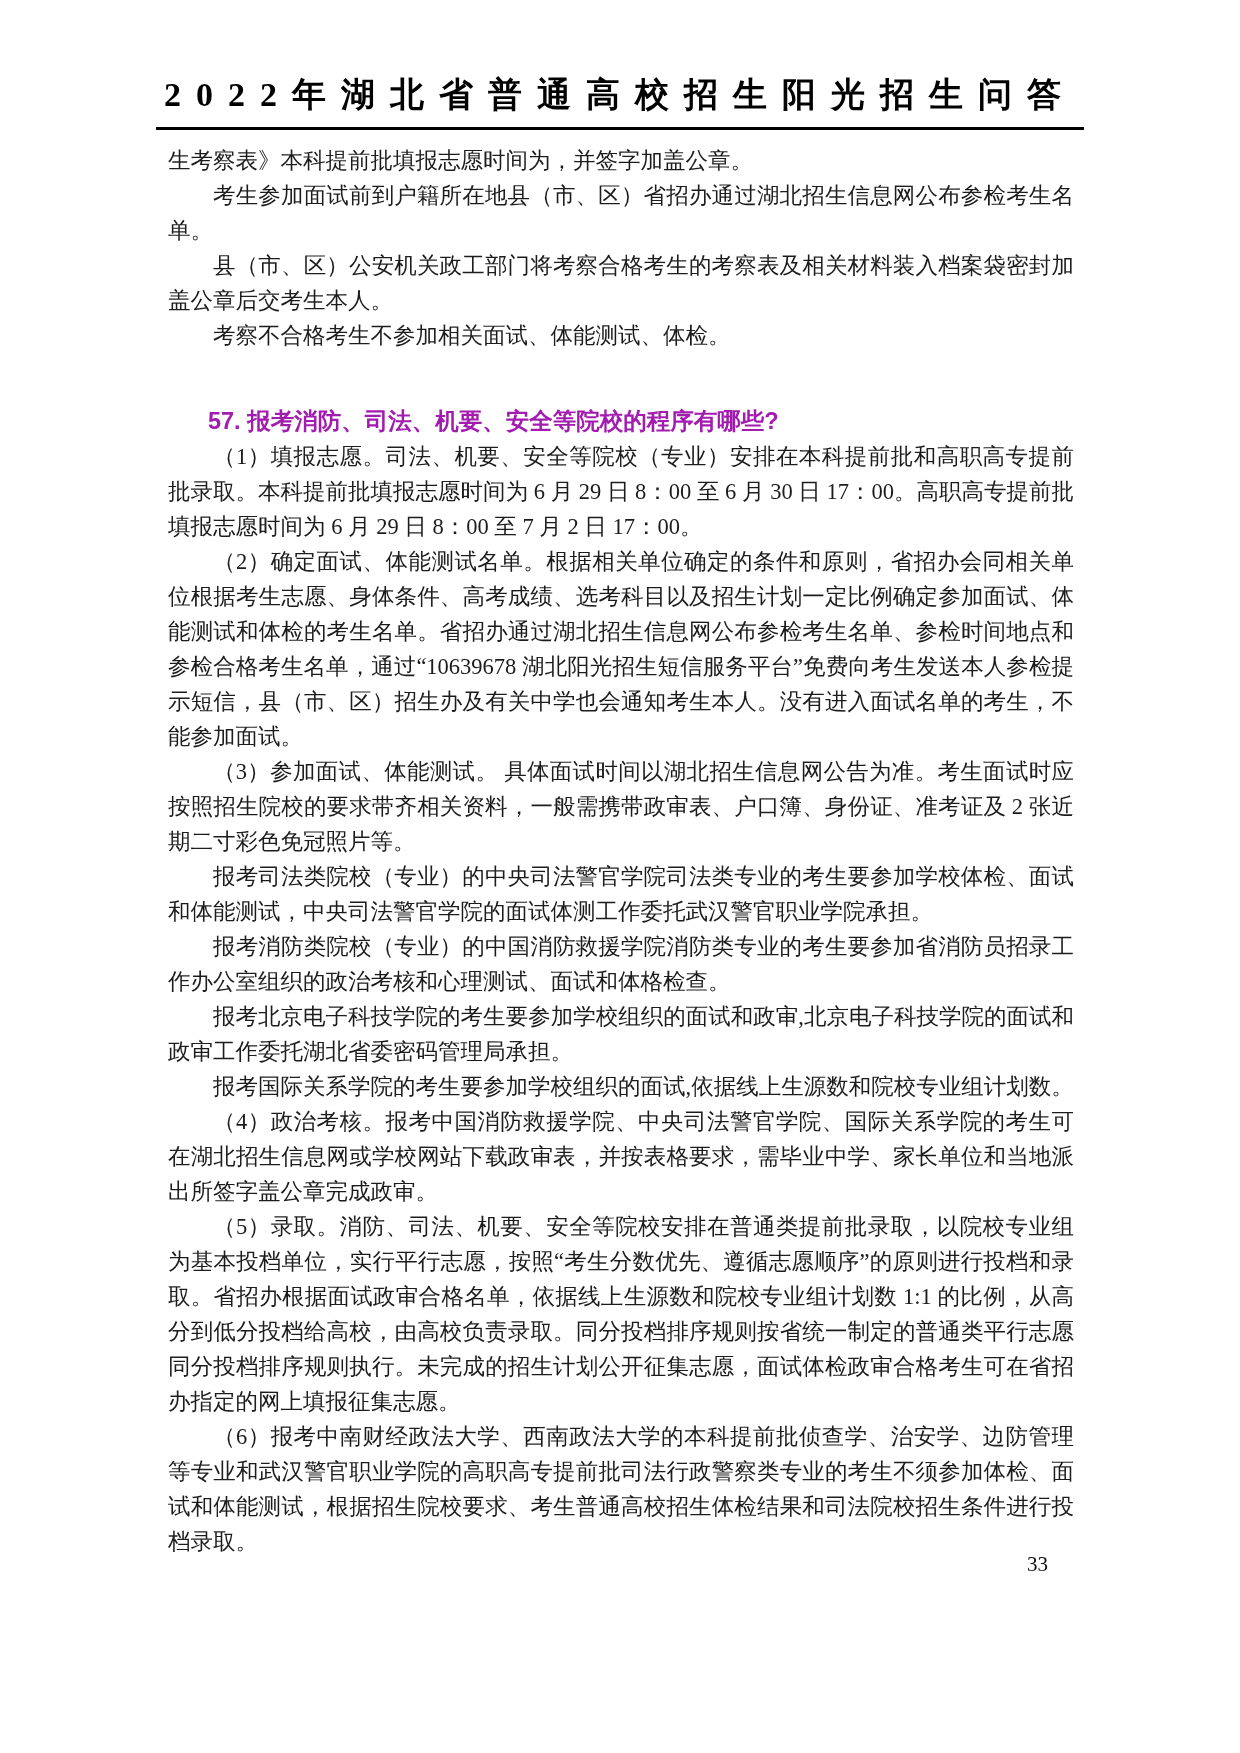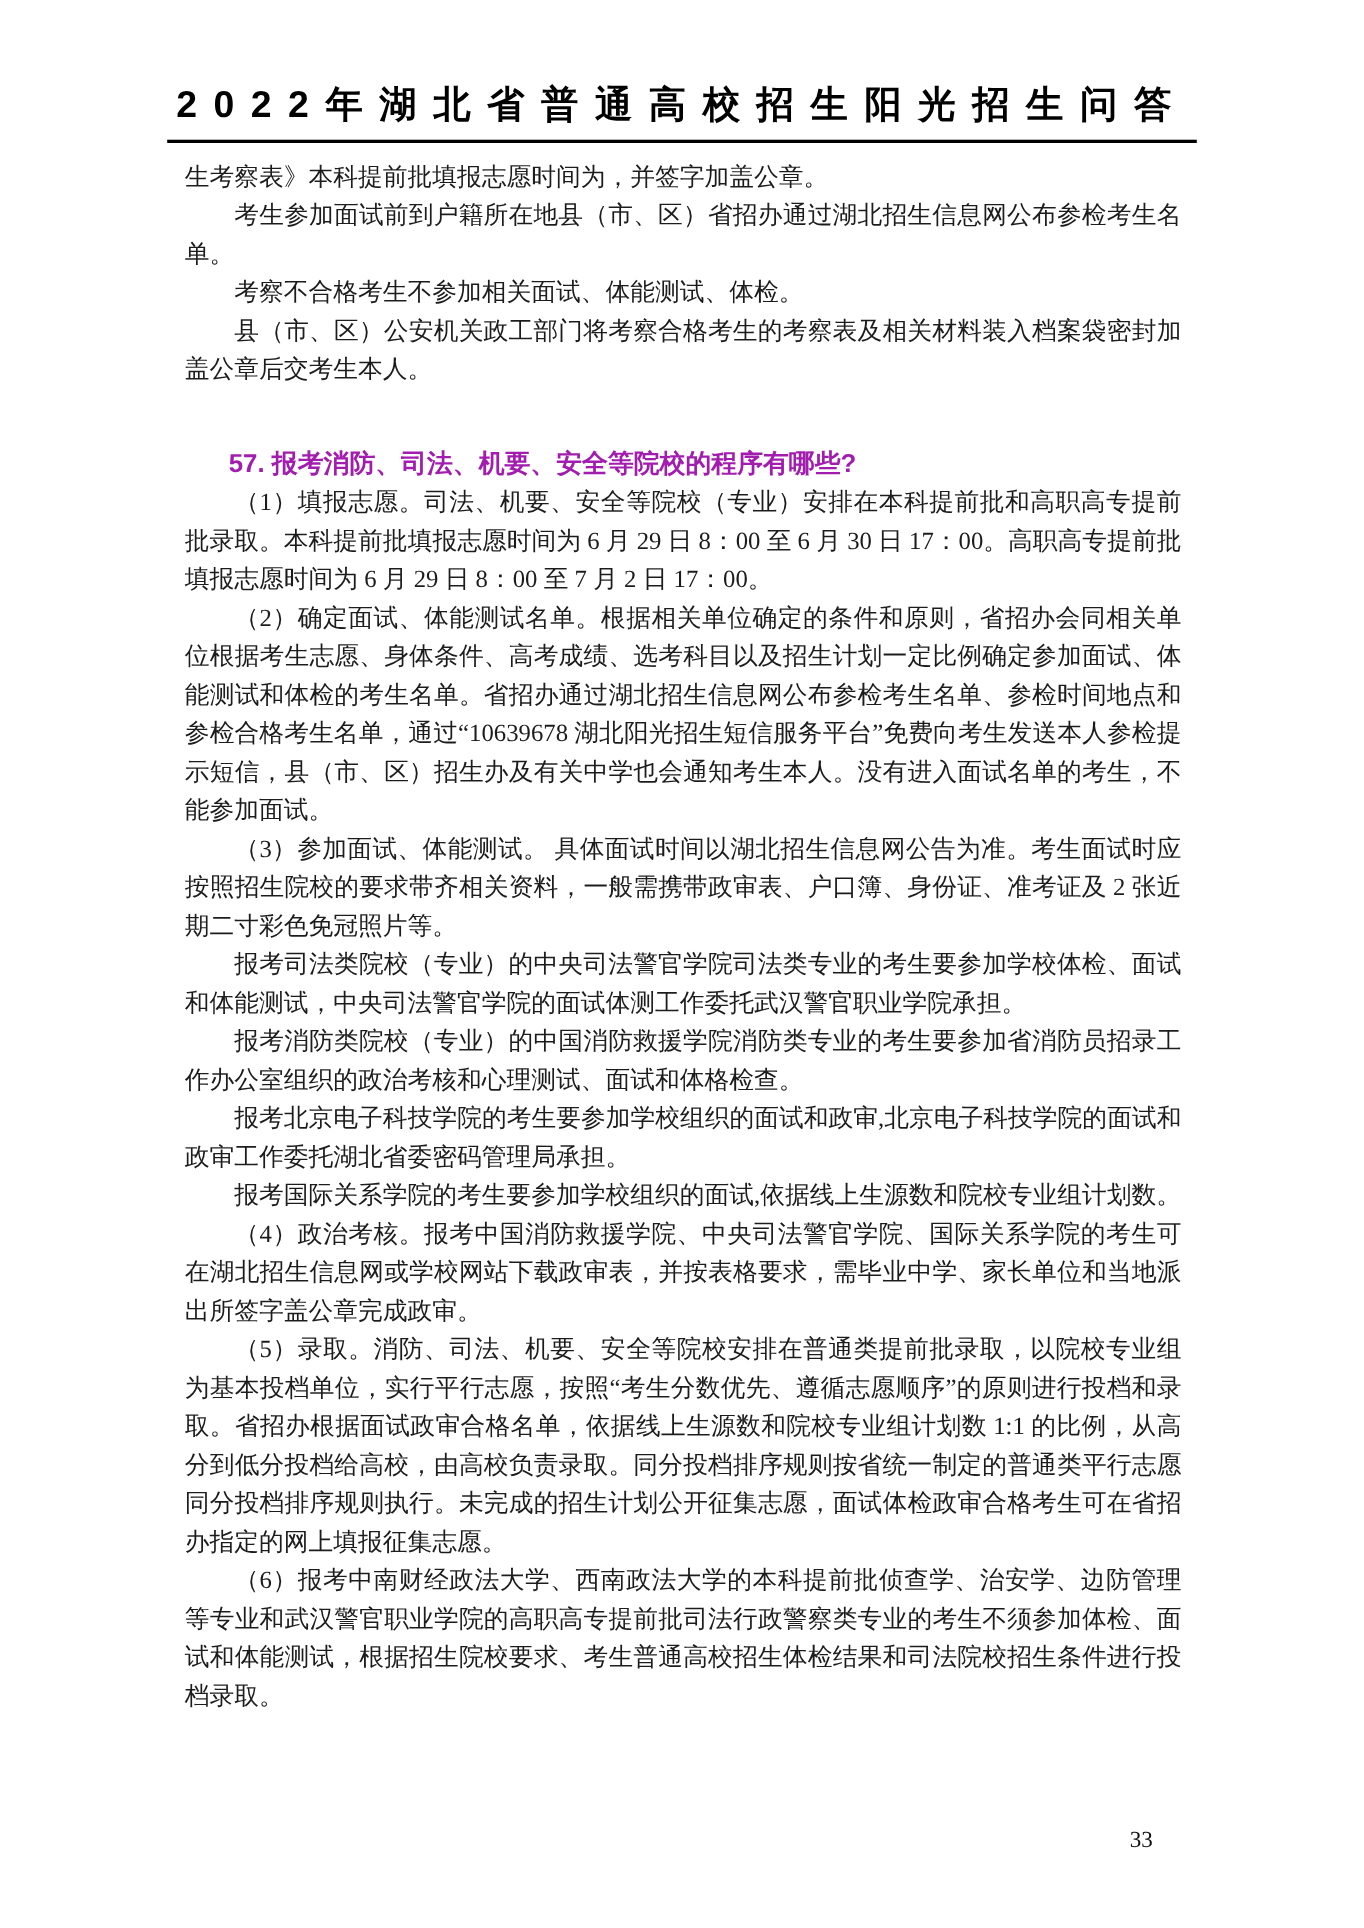--- a/index.html
+++ b/index.html
@@ -25,21 +25,21 @@
     border-bottom: 3px solid #000;
     padding: 0 8px 9px 8px;
   }
   .doc-header-title {
     display: block;
     font-size: 34px;
     font-weight: bold;
     letter-spacing: 15px;
     white-space: nowrap;
     color: #000;
-    font-family: Liberation Sans, sans-serif;
+    font-family: Liberation Serif, serif;
   }
   .doc-body {
     width: 906px;
     margin-left: 168px;
     font-size: 22.5px;
     line-height: 35px;
     text-align: justify;
   }
   .para {
     margin: 0;
@@ -53,39 +53,39 @@
     font-size: 23.5px;
     color: #a21caf;
     font-family: Liberation Sans, sans-serif;
     text-align: left;
   }
   .para.gap-before {
     margin-top: 51px;
   }
   .page-number {
     position: absolute;
-    top: 1660px;
+    top: 1552px;
     right: 192px;
     font-size: 21px;
     color: #111;
   }
 </style>
 </head>
 <body>
 
 <div class="page">
   <div class="doc-header">
     <span class="doc-header-title">2022年湖北省普通高校招生阳光招生问答</span>
   </div>
 
   <div class="doc-body">
       <p class="para">生考察表》本科提前批填报志愿时间为，并签字加盖公章。</p>
       <p class="para indent">考生参加面试前到户籍所在地县（市、区）省招办通过湖北招生信息网公布参检考生名单。</p>
+      <p class="para indent">县（市、区）公安机关政工部门将考察合格考生的考察表及相关材料装入档案袋密封加盖公章后交考生本人。</p>
       <p class="para indent">考察不合格考生不参加相关面试、体能测试、体检。</p>
-      <p class="para indent">县（市、区）公安机关政工部门将考察合格考生的考察表及相关材料装入档案袋密封加盖公章后交考生本人。</p>
       <p class="para indent heading gap-before">57. 报考消防、司法、机要、安全等院校的程序有哪些?</p>
       <p class="para indent">（1）填报志愿。司法、机要、安全等院校（专业）安排在本科提前批和高职高专提前批录取。本科提前批填报志愿时间为 6 月 29 日 8：00 至 6 月 30 日 17：00。高职高专提前批填报志愿时间为 6 月 29 日 8：00 至 7 月 2 日 17：00。</p>
       <p class="para indent">（2）确定面试、体能测试名单。根据相关单位确定的条件和原则，省招办会同相关单位根据考生志愿、身体条件、高考成绩、选考科目以及招生计划一定比例确定参加面试、体能测试和体检的考生名单。省招办通过湖北招生信息网公布参检考生名单、参检时间地点和参检合格考生名单，通过“10639678 湖北阳光招生短信服务平台”免费向考生发送本人参检提示短信，县（市、区）招生办及有关中学也会通知考生本人。没有进入面试名单的考生，不能参加面试。</p>
       <p class="para indent">（3）参加面试、体能测试。 具体面试时间以湖北招生信息网公告为准。考生面试时应按照招生院校的要求带齐相关资料，一般需携带政审表、户口簿、身份证、准考证及 2 张近期二寸彩色免冠照片等。</p>
       <p class="para indent">报考司法类院校（专业）的中央司法警官学院司法类专业的考生要参加学校体检、面试和体能测试，中央司法警官学院的面试体测工作委托武汉警官职业学院承担。</p>
       <p class="para indent">报考消防类院校（专业）的中国消防救援学院消防类专业的考生要参加省消防员招录工作办公室组织的政治考核和心理测试、面试和体格检查。</p>
       <p class="para indent">报考北京电子科技学院的考生要参加学校组织的面试和政审,北京电子科技学院的面试和政审工作委托湖北省委密码管理局承担。</p>
       <p class="para indent">报考国际关系学院的考生要参加学校组织的面试,依据线上生源数和院校专业组计划数。</p>
       <p class="para indent">（4）政治考核。报考中国消防救援学院、中央司法警官学院、国际关系学院的考生可在湖北招生信息网或学校网站下载政审表，并按表格要求，需毕业中学、家长单位和当地派出所签字盖公章完成政审。</p>
       <p class="para indent">（5）录取。消防、司法、机要、安全等院校安排在普通类提前批录取，以院校专业组为基本投档单位，实行平行志愿，按照“考生分数优先、遵循志愿顺序”的原则进行投档和录取。省招办根据面试政审合格名单，依据线上生源数和院校专业组计划数 1:1 的比例，从高分到低分投档给高校，由高校负责录取。同分投档排序规则按省统一制定的普通类平行志愿同分投档排序规则执行。未完成的招生计划公开征集志愿，面试体检政审合格考生可在省招办指定的网上填报征集志愿。</p>

